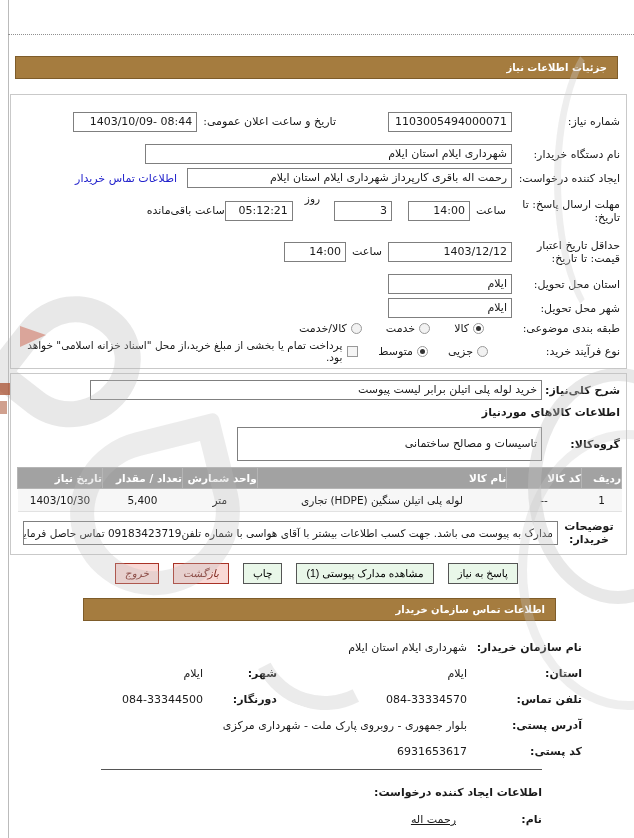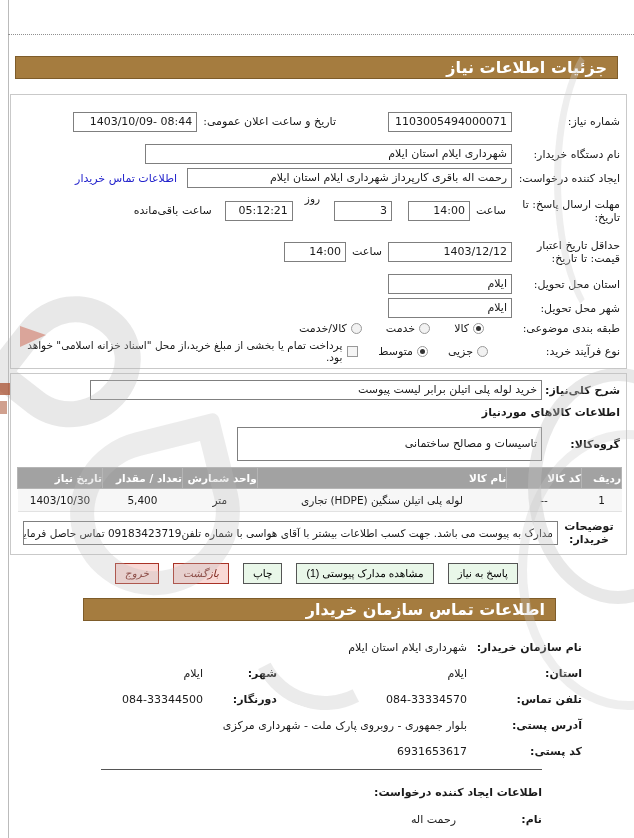--- a/index.html
+++ b/index.html
@@ -3,21 +3,21 @@
 <meta charset="utf-8">
 <style>
   * { margin:0; padding:0; box-sizing:border-box; }
   body { background:#fff; }
   .page { position:relative; width:634px; height:838px; background:#fff; overflow:hidden;
           font-family:"DejaVu Sans", sans-serif; font-size:11px; color:#1a1a1a; }
   .left-line { position:absolute; left:8px; top:0; height:100%; border-left:1px solid #bbb; }
   .dotted { position:absolute; left:8px; right:0; top:34px; border-top:1px dotted #909090; }
 
   .bar { background:#a57c3f; border:1px solid #7e5c2a; color:#fff; font-weight:bold;
-         direction:rtl; text-align:right; height:23px; line-height:21px; padding:0 10px; font-size:16px; }
+         direction:rtl; text-align:right; height:23px; line-height:21px; padding:0 10px; font-size:10px; }
   .bar1 { margin:56px 16px 0 15px; }
   .bar2 { margin:14px 0 0 83px; width:473px; }
 
   .panel { border:1px solid #c9c9c9; background:#fff; margin:15px 7px 0 10px; padding:8px 6px 5px 6px; }
   .panel2 { margin-top:4px; padding:6px 6px 8px 6px; }
 
   .frow { display:flex; direction:rtl; align-items:center; margin-bottom:4px; }
   .fl { width:108px; flex-shrink:0; line-height:13px; text-align:right; }
   .ib { border:1px solid #7f7f7f; background:#fff; height:20px; line-height:18px; padding:0 4px;
         text-align:right; overflow:hidden; white-space:nowrap; }
@@ -58,21 +58,21 @@
   .c-lbl { width:115px; flex-shrink:0; font-weight:bold; text-align:right; }
   .c-val { width:168px; text-align:right; white-space:nowrap; }
   .c-lbl2 { width:62px; margin-right:22px; flex-shrink:0; font-weight:bold; text-align:right; }
   .c-val2 { width:86px; margin-right:12px; text-align:right; }
 
   .sep { border-top:1px solid #555; width:441px; margin:6px 0 0 101px; }
   .creator { margin-top:16px; }
   .cr-title { direction:rtl; text-align:right; padding-right:92px; font-weight:bold; margin-bottom:12px; }
   .cr-row { display:flex; direction:rtl; padding-right:92px; margin-bottom:8px; line-height:17px; }
   .cr-lbl { width:86px; flex-shrink:0; font-weight:bold; text-align:right; }
-  .cr-val { width:140px; text-align:right; }
+  .cr-val { width:140px; text-align:right;text-decoration:underline; }
 
   .wm { position:absolute; inset:0; pointer-events:none; z-index:9; }
   .wm div { position:absolute; }
   .wm-g1 { left:8px; top:295px; width:130px; height:135px; border:26px solid rgba(185,185,185,.32);
            border-radius:52% 48% 55% 0; transform:rotate(38deg); }
   .wm-g2 { left:70px; top:430px; width:170px; height:165px; border:24px solid rgba(185,185,185,.28);
            border-radius:50% 4% 50% 50%; transform:rotate(-14deg); }
   .wm-g3 { left:250px; top:560px; width:150px; height:150px; border:14px solid transparent;
            border-bottom-color:rgba(190,190,190,.30); border-radius:50%; transform:rotate(18deg); }
   .wm-a1 { right:-74px; top:368px; width:180px; height:236px; border:13px solid rgba(195,195,195,.38); border-radius:50%; }
@@ -114,21 +114,21 @@
       <span class="link">اطلاعات تماس خریدار</span>
     </div>
 
     <div class="frow">
       <span class="fl">مهلت ارسال پاسخ: تا تاریخ:</span>
       <span class="inl">ساعت</span>
       <div class="ib w62 ltr">14:00</div>
       <div class="ib w58 ltr" style="margin-right:16px">3</div>
       <span class="small" style="margin-right:14px; align-self:flex-start">روز</span>
       <div class="ib w68 ltr" style="margin-right:12px">05:12:21</div>
-      <span style="margin-right:13px">ساعت باقی‌مانده</span>
+      <span style="margin-right:0">ساعت باقی‌مانده</span>
     </div>
 
     <div class="frow">
       <span class="fl">حداقل تاریخ اعتبار قیمت: تا تاریخ:</span>
       <div class="ib w124 ltr">1403/12/12</div>
       <span class="inl">ساعت</span>
       <div class="ib w62 ltr">14:00</div>
     </div>
 
     <div class="frow">

